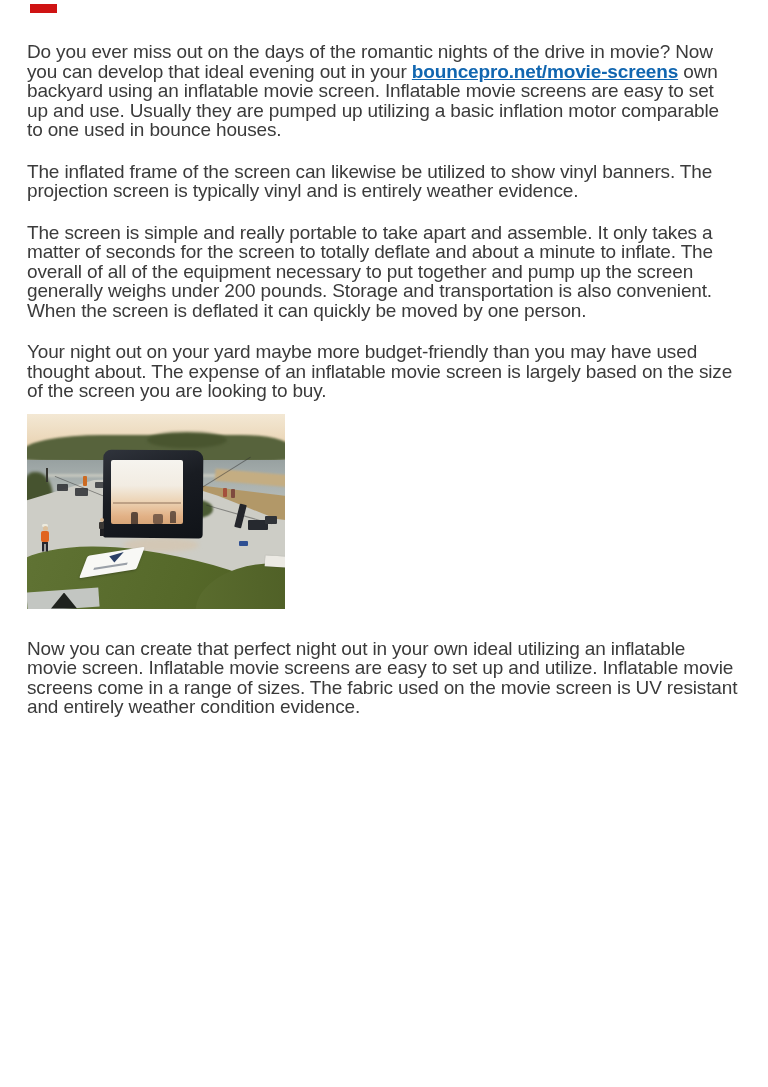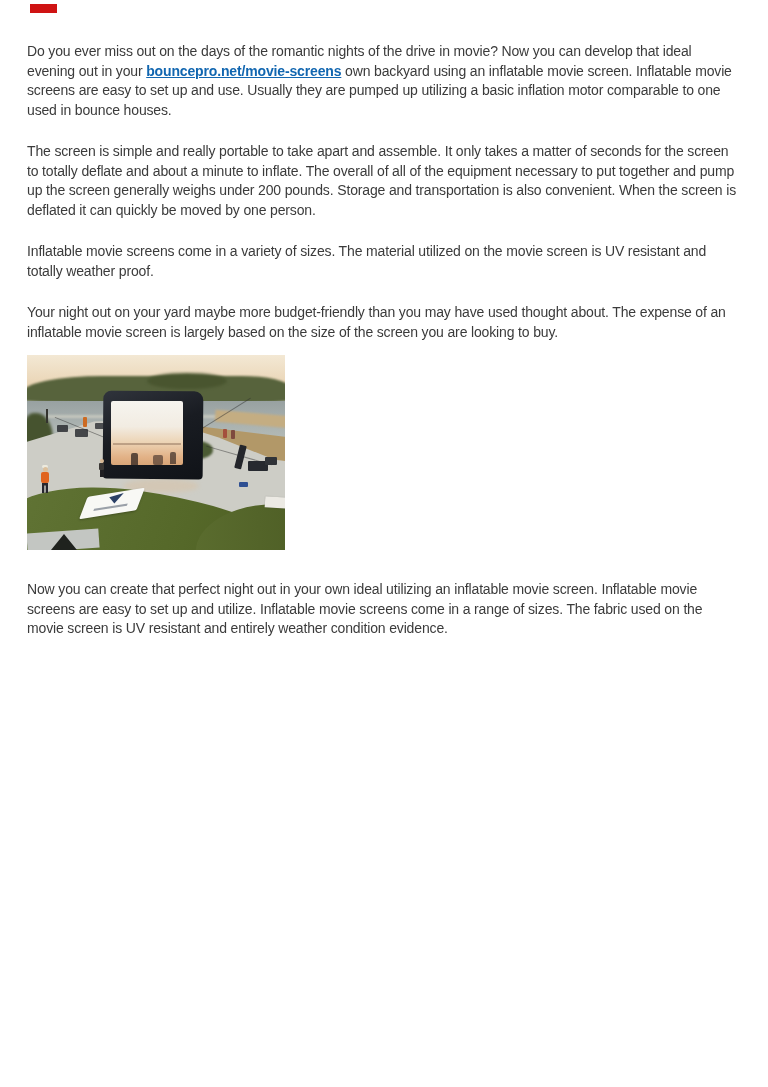--- a/index.html
+++ b/index.html
@@ -17,21 +17,21 @@
     width: 27px; height: 9px;
     background: #cf1313;
   }
   .content {
     position: absolute;
     left: 27px; top: 42px;
     width: 716px;
   }
   .content p {
     margin: 0 4px 22px 0;
-    font-size: 14px;
+    font-size: 19px;
     letter-spacing: -0.15px;
     line-height: 19.5px;
     color: #3b3b3b;
   }
   a.doc-link {
     color: #1166b0;
     font-weight: bold;
     text-decoration: underline;
     cursor: pointer;
   }
@@ -136,24 +136,24 @@
 <body>
 
 <div class="page">
 
   <div class="top-marker"></div>
 
   <div class="content">
 
     <p><span>Do you ever miss out on the days of the romantic nights of the drive in movie? Now you can develop that ideal evening out in your </span><a class="doc-link" href="#">bouncepro.net/movie-screens</a><span> own backyard using an inflatable movie screen. Inflatable movie screens are easy to set up and use. Usually they are pumped up utilizing a basic inflation motor comparable to one used in bounce houses.</span></p>
 
+    <p>The inflated frame of the screen can likewise be utilized to show vinyl banners. The projection screen is typically vinyl and is entirely weather evidence.</p>
 
     <p>The screen is simple and really portable to take apart and assemble. It only takes a matter of seconds for the screen to totally deflate and about a minute to inflate. The overall of all of the equipment necessary to put together and pump up the screen generally weighs under 200 pounds. Storage and transportation is also convenient. When the screen is deflated it can quickly be moved by one person.</p>
 
-    <p>Inflatable movie screens come in a variety of sizes. The material utilized on the movie screen is UV resistant and totally weather proof.</p>
 
     <p>Your night out on your yard maybe more budget-friendly than you may have used thought about. The expense of an inflatable movie screen is largely based on the size of the screen you are looking to buy.</p>
 
     <div class="photo">
       <div class="ph-sky"></div>
       <div class="ph-trees"></div>
       <div class="ph-trees2"></div>
       <div class="ph-water"></div>
       <div class="ph-waterstreak"></div>
       <div class="ph-sand"></div>

